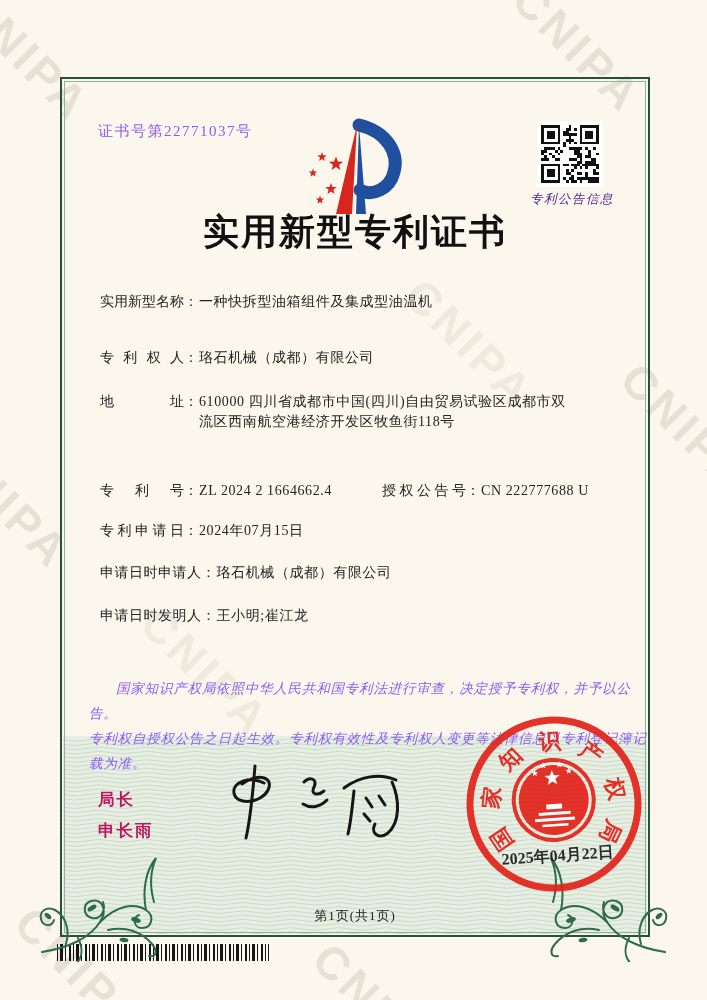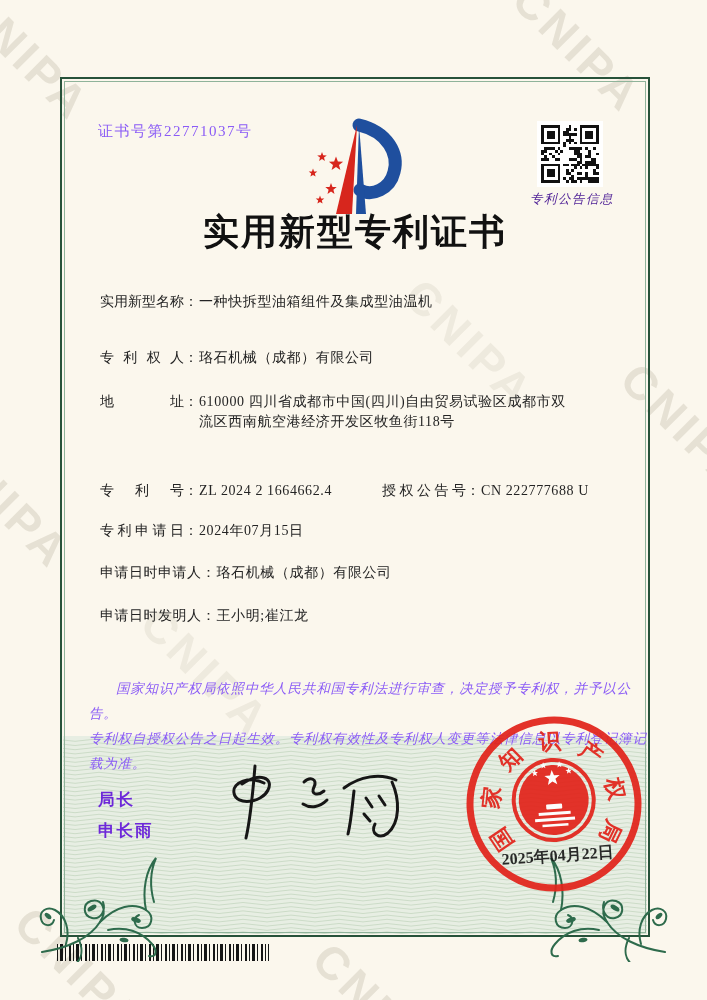--- a/index.html
+++ b/index.html
@@ -45,21 +45,21 @@
   .fvalue .vline { display:block; }
   .rcol { position:absolute; left:282px; top:0; }
   
   .law-par { position:absolute; left:89px; top:676px; width:558px; font-size:13.5px;
              font-style:italic; line-height:25px; letter-spacing:0.8px; color:#8b5cf6; z-index:4; }
   .law-par .p1 { display:block; text-indent:2em; }
   .law-par .p2 { display:block; }
   
   .signoff-title, .signoff-name {
     position:absolute; left:98px; font-family:"Liberation Sans","DejaVu Sans",sans-serif;
-    font-weight:700; font-size:16.5px; color:#6d28d9; z-index:5; letter-spacing:2px; }
+    font-weight:700; font-size:16.5px; color:#be185d; z-index:5; letter-spacing:2px; }
   .signoff-title { top:789px; }
   .signoff-name  { top:820px; }
   .signature { position:absolute; left:208px; top:756px; width:218px; height:90px; z-index:5; }
   
   .seal { position:absolute; left:462px; top:712px; width:184px; height:184px; z-index:6;
           opacity:0.93; transform:rotate(-4deg); }
   
   .flourish { position:absolute; width:150px; height:150px; z-index:5; }
   .flourish.left  { left:28px;  top:812px; }
   .flourish.right { left:529px; top:812px; transform:scaleX(-1); }
@@ -400,15 +400,16 @@
       <g fill="#fff">
         <rect x="84" y="92" width="16" height="5" rx="1"></rect>
         <rect x="76" y="100" width="32" height="3"></rect>
         <rect x="72" y="106" width="40" height="3"></rect>
         <rect x="79" y="112" width="26" height="2.4"></rect>
       </g>
     </g>
     <text x="92" y="149" text-anchor="middle" font-size="16" font-weight="700" fill="#1b1b1b" font-family="Liberation Serif, serif" id="seal-date">2025年04月22日</text>
   </svg>
 
+  <div class="footer">第1页(共1页)</div>
   <div class="barcode"></div>
 
 </div>
 
 </body></html>

